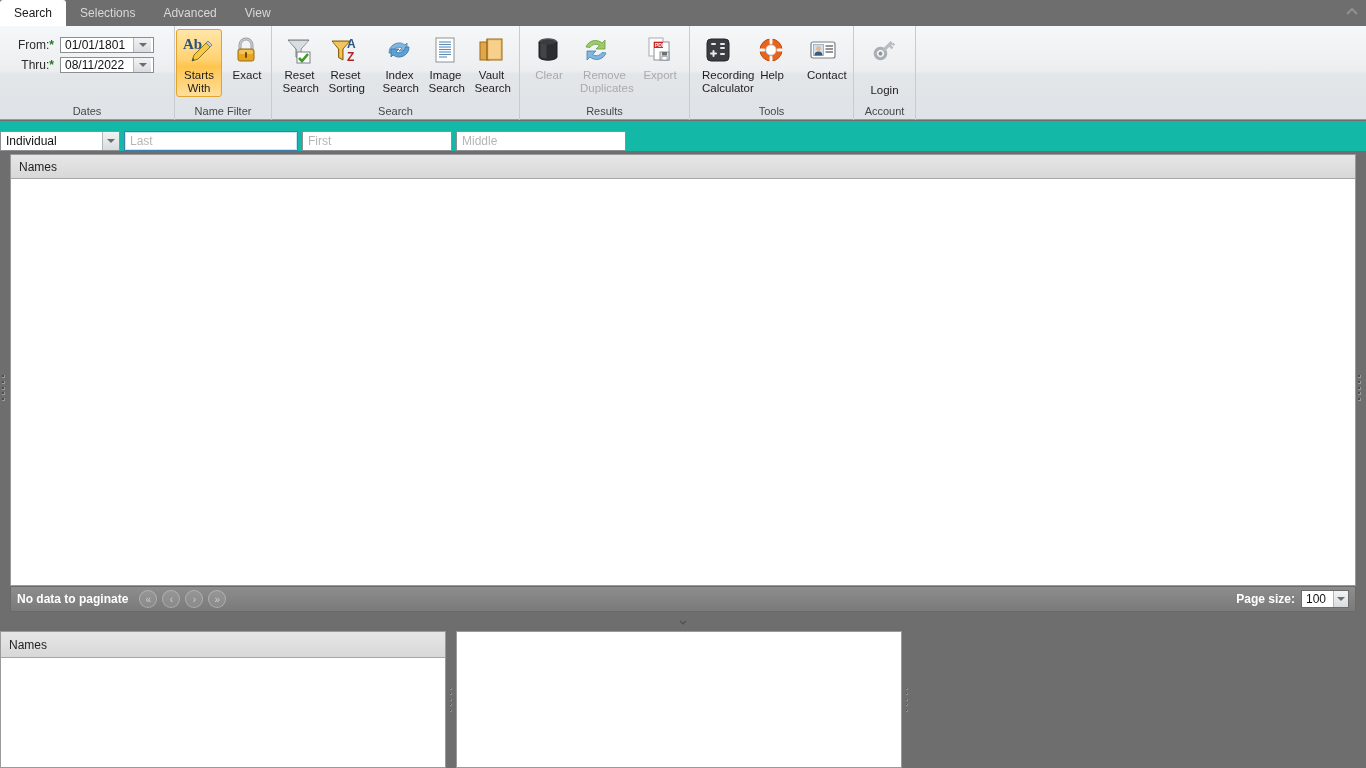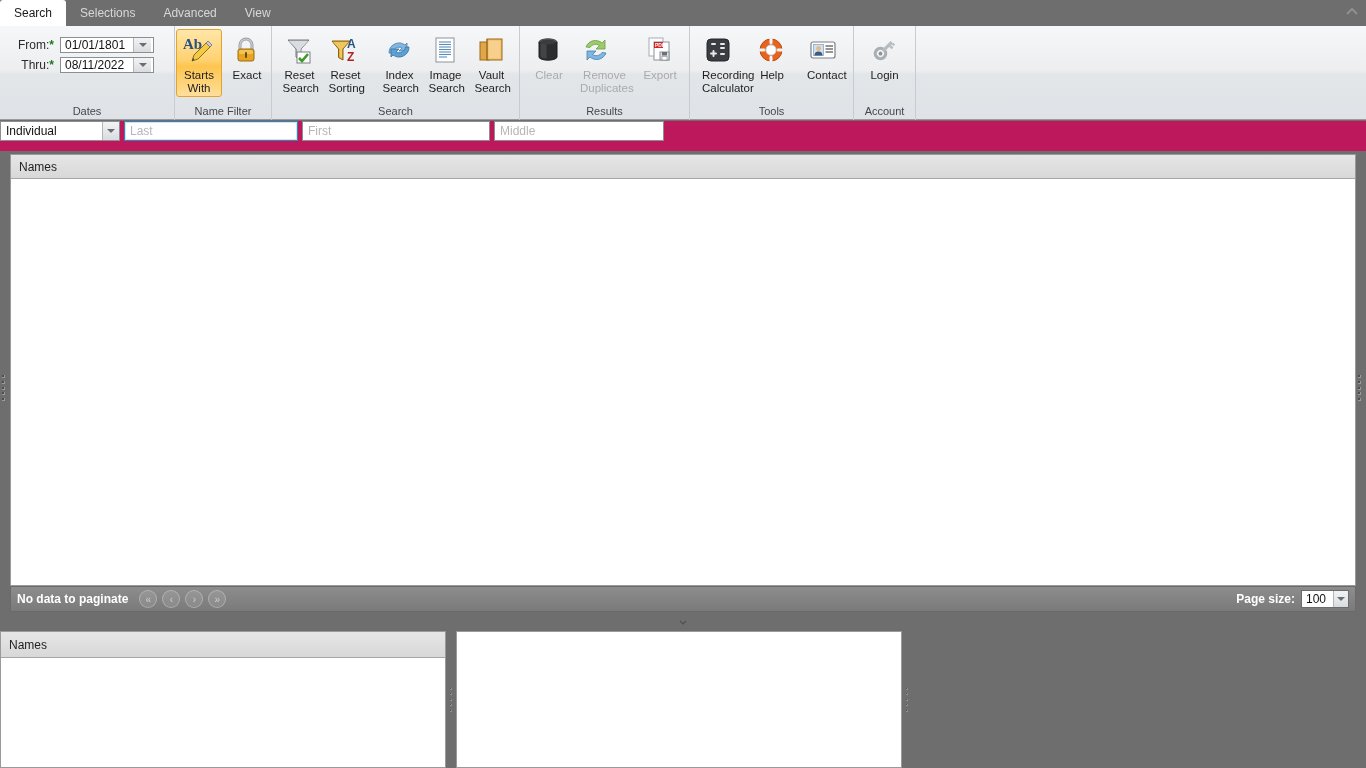--- a/index.html
+++ b/index.html
@@ -120,22 +120,22 @@
   .bigbtn.sel {
     background: linear-gradient(to bottom, #ffe6a8, #ffd271 45%, #fdc54f 55%, #ffdf9b);
     border: 1px solid #e2a42c;
   }
   .bigbtn.disabled .lbl { color: #a9aaab; }
   .ico { width: 32px; height: 32px; position: relative; }
 
   
   .searchrow {
     position: absolute; left: 0; top: 121px; width: 1366px; height: 30px;
-    background: #be185d;
-    display: flex; align-items: flex-start;
+    background: #14b8a6;
+    display: flex; align-items: flex-end;
     padding-left: 0px;
   }
   .combo {
     position: relative; width: 120px; height: 20px;
     border: 1px solid #8b8f93; background: #fff;
     display: flex; align-items: center;
     margin-left: 0px;
   }
   .combo .val { padding-left: 5px; font-size: 12px; color: #111; flex: 1; }
   .combo .drop {
@@ -484,21 +484,21 @@
           </svg>
         </span>
         <span class="lbl">Contact</span>
       </div>
     </div>
     <div class="rgroup-label">Tools</div>
   </div>
 
   <div class="rgroup" style="width:62px;">
     <div class="rgroup-body" style="justify-content:center;">
-      <div class="bigbtn" style="width:46px;">
+      <div class="bigbtn" style="width:46px;gap:15px;">
         <span class="ico">
           <svg width="32" height="32" viewBox="0 0 32 32">
             <g transform="rotate(-45 16 16)">
               <circle cx="11" cy="16" r="5.2" fill="none" stroke="#a9aeb3" stroke-width="3.2"></circle>
               <circle cx="11" cy="16" r="1.9" fill="#8e9398"></circle>
               <rect x="15" y="14.4" width="12" height="3.2" fill="#b7bcc1"></rect>
               <rect x="22" y="17.4" width="2.4" height="3.4" fill="#b7bcc1"></rect>
               <rect x="25.5" y="17.4" width="2.2" height="2.6" fill="#b7bcc1"></rect>
             </g>
           </svg>
@@ -515,21 +515,21 @@
 <div class="searchrow">
   <div class="combo" style="width:120px;">
     <span class="val">Individual</span>
     <span class="drop">
       <span class="caret-dn"></span>
     </span>
   </div>
   <div class="txtfield focus" style="width:174px;">
     <input type="text" placeholder="Last" style="">
   </div>
-  <div class="txtfield" style="width:188px;">
+  <div class="txtfield" style="width:150px;">
     <input type="text" placeholder="First" style="">
   </div>
   <div class="txtfield" style="width:170px;">
     <input type="text" placeholder="Middle" style="">
   </div>
 </div>
 
 <div class="gridwrap">
   <div class="grid-hdr">
     <span>Names</span>

